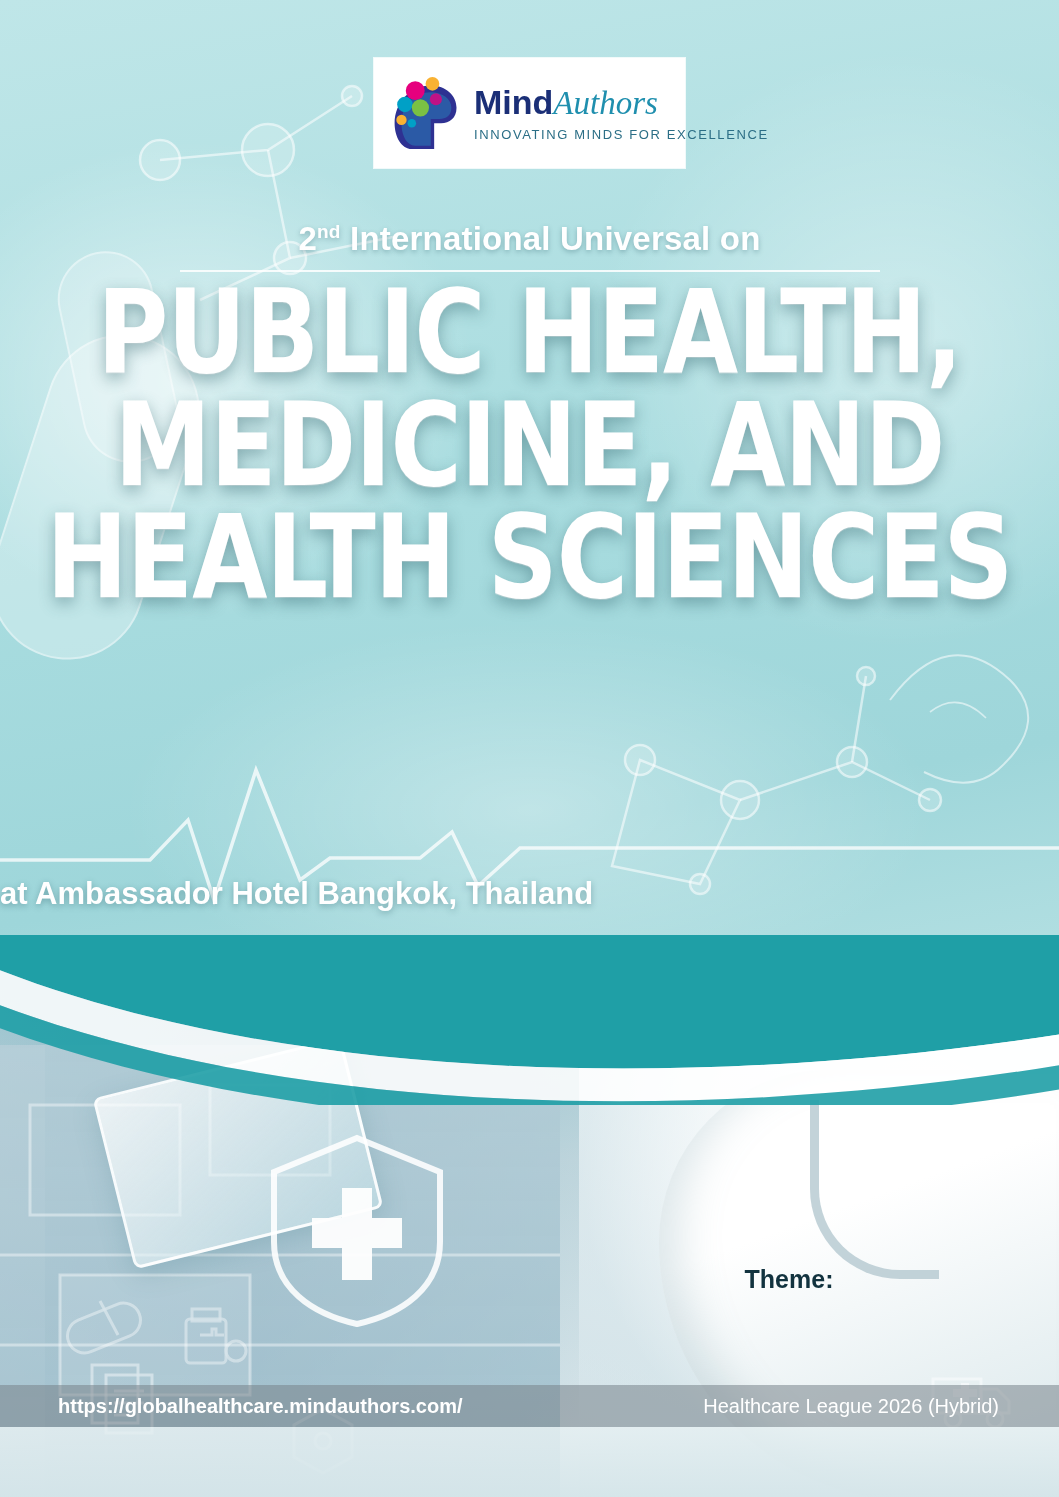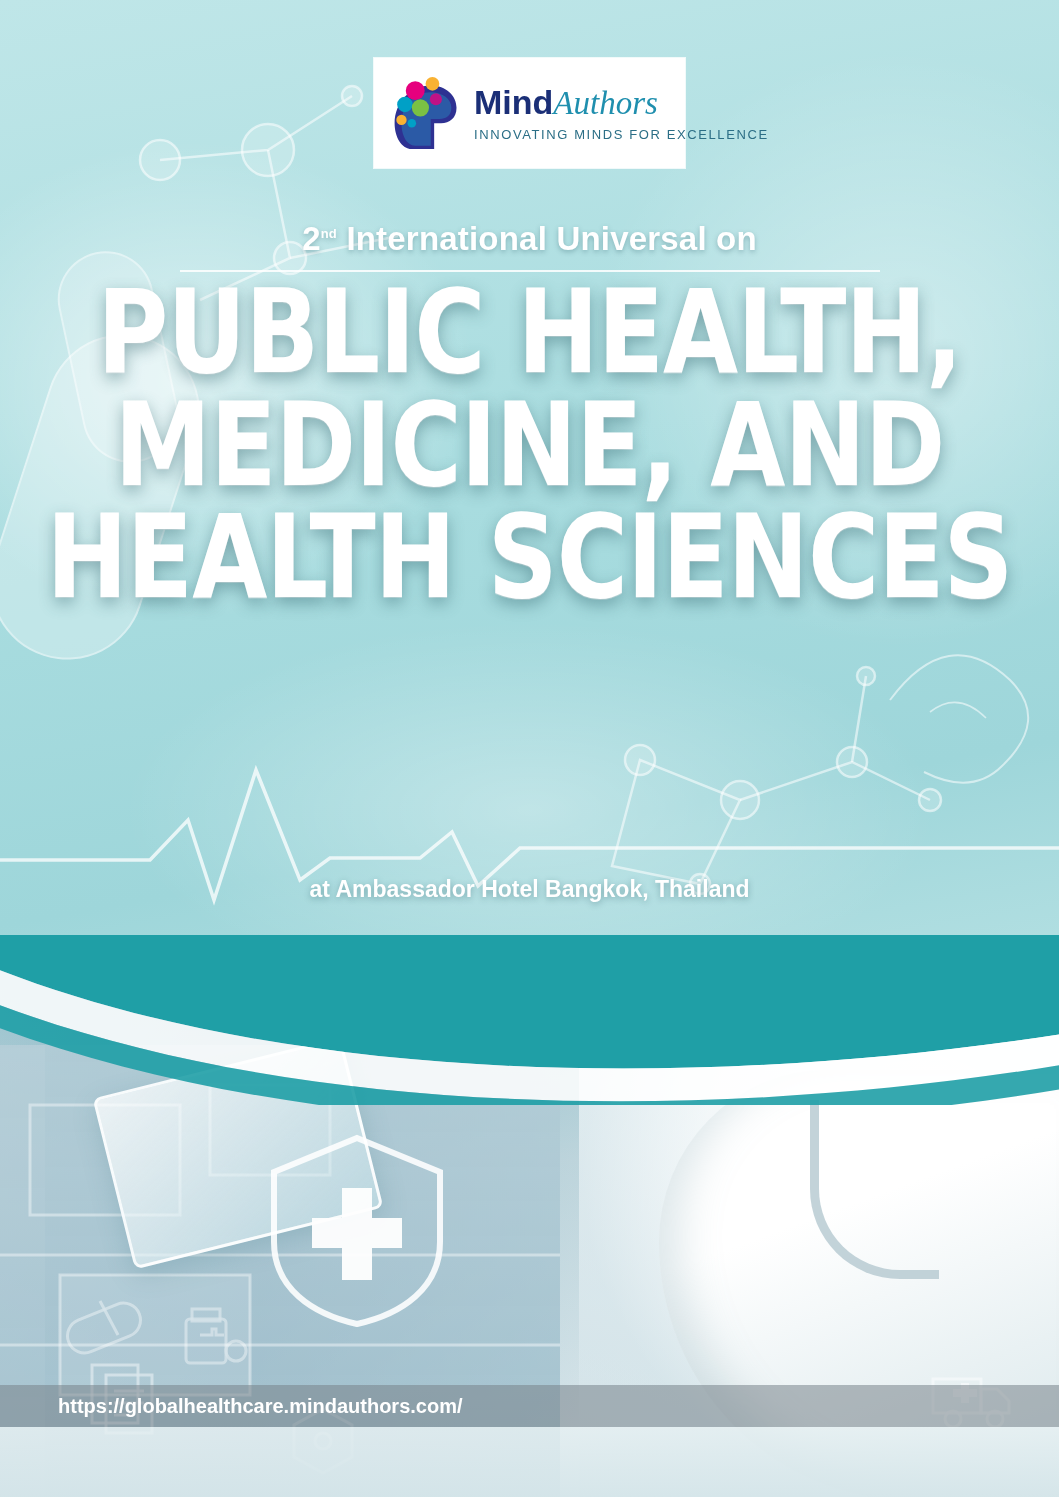--- a/index.html
+++ b/index.html
@@ -99,21 +99,21 @@
     top: 220px;
     text-align: center;
     color: #ffffff;
   }
   .pretitle {
     font-size: 33px;
     font-weight: bold;
     letter-spacing: .2px;
     text-shadow: 0 2px 5px rgba(40,90,100,.35);
   }
-  .pretitle sup { font-size: 13px; vertical-align: super; }
+  .pretitle sup { font-size: 19px; vertical-align: super; }
   .rule {
     width: 700px;
     height: 2px;
     background: rgba(255,255,255,.85);
     margin: 12px auto 4px;
   }
   .bigtitle {
     font-family: "DejaVu Sans Condensed", "Liberation Sans Narrow", "Liberation Sans", sans-serif;
     font-weight: bold;
     font-size: 116px;
@@ -121,23 +121,22 @@
     letter-spacing: -1px;
     transform: scaleX(.93);
     text-shadow: 0 6px 16px rgba(45,95,105,.45), 0 1px 0 rgba(255,255,255,.6);
     margin-top: 4px;
   }
   .bigtitle .ln { display: block; white-space: nowrap; }
   .venue {
     position: absolute;
     left: 0; right: 0;
     top: 876px;
-    text-align: center;
     color: #ffffff;
-    font-size: 23px;
+    font-size: 31px;
     font-weight: bold;
     text-shadow: 0 2px 6px rgba(40,90,100,.4);
   }
 
   
   .lower {
     position: absolute;
     left: 0; right: 0;
     top: 935px;
     height: 562px;
@@ -396,19 +395,21 @@
 
     <svg class="hex-ico" viewBox="0 0 70 72">
       <path d="M35,4 L64,20 L64,52 L35,68 L6,52 L6,20 Z" fill="none" stroke="rgba(255,255,255,.55)" stroke-width="3"></path>
       <circle cx="35" cy="36" r="8" fill="none" stroke="rgba(255,255,255,.55)" stroke-width="3"></circle>
     </svg>
 
     <div class="footer-strip"></div>
   </div>
 
   <div class="theme">
+    <div class="theme-label">Theme:</div>
   </div>
 
   <div class="footer">
     <span class="url">https://globalhealthcare.mindauthors.com/</span>
+    <span class="league">Healthcare League 2026 (Hybrid)</span>
   </div>
 
 </div>
 
 </body></html>

